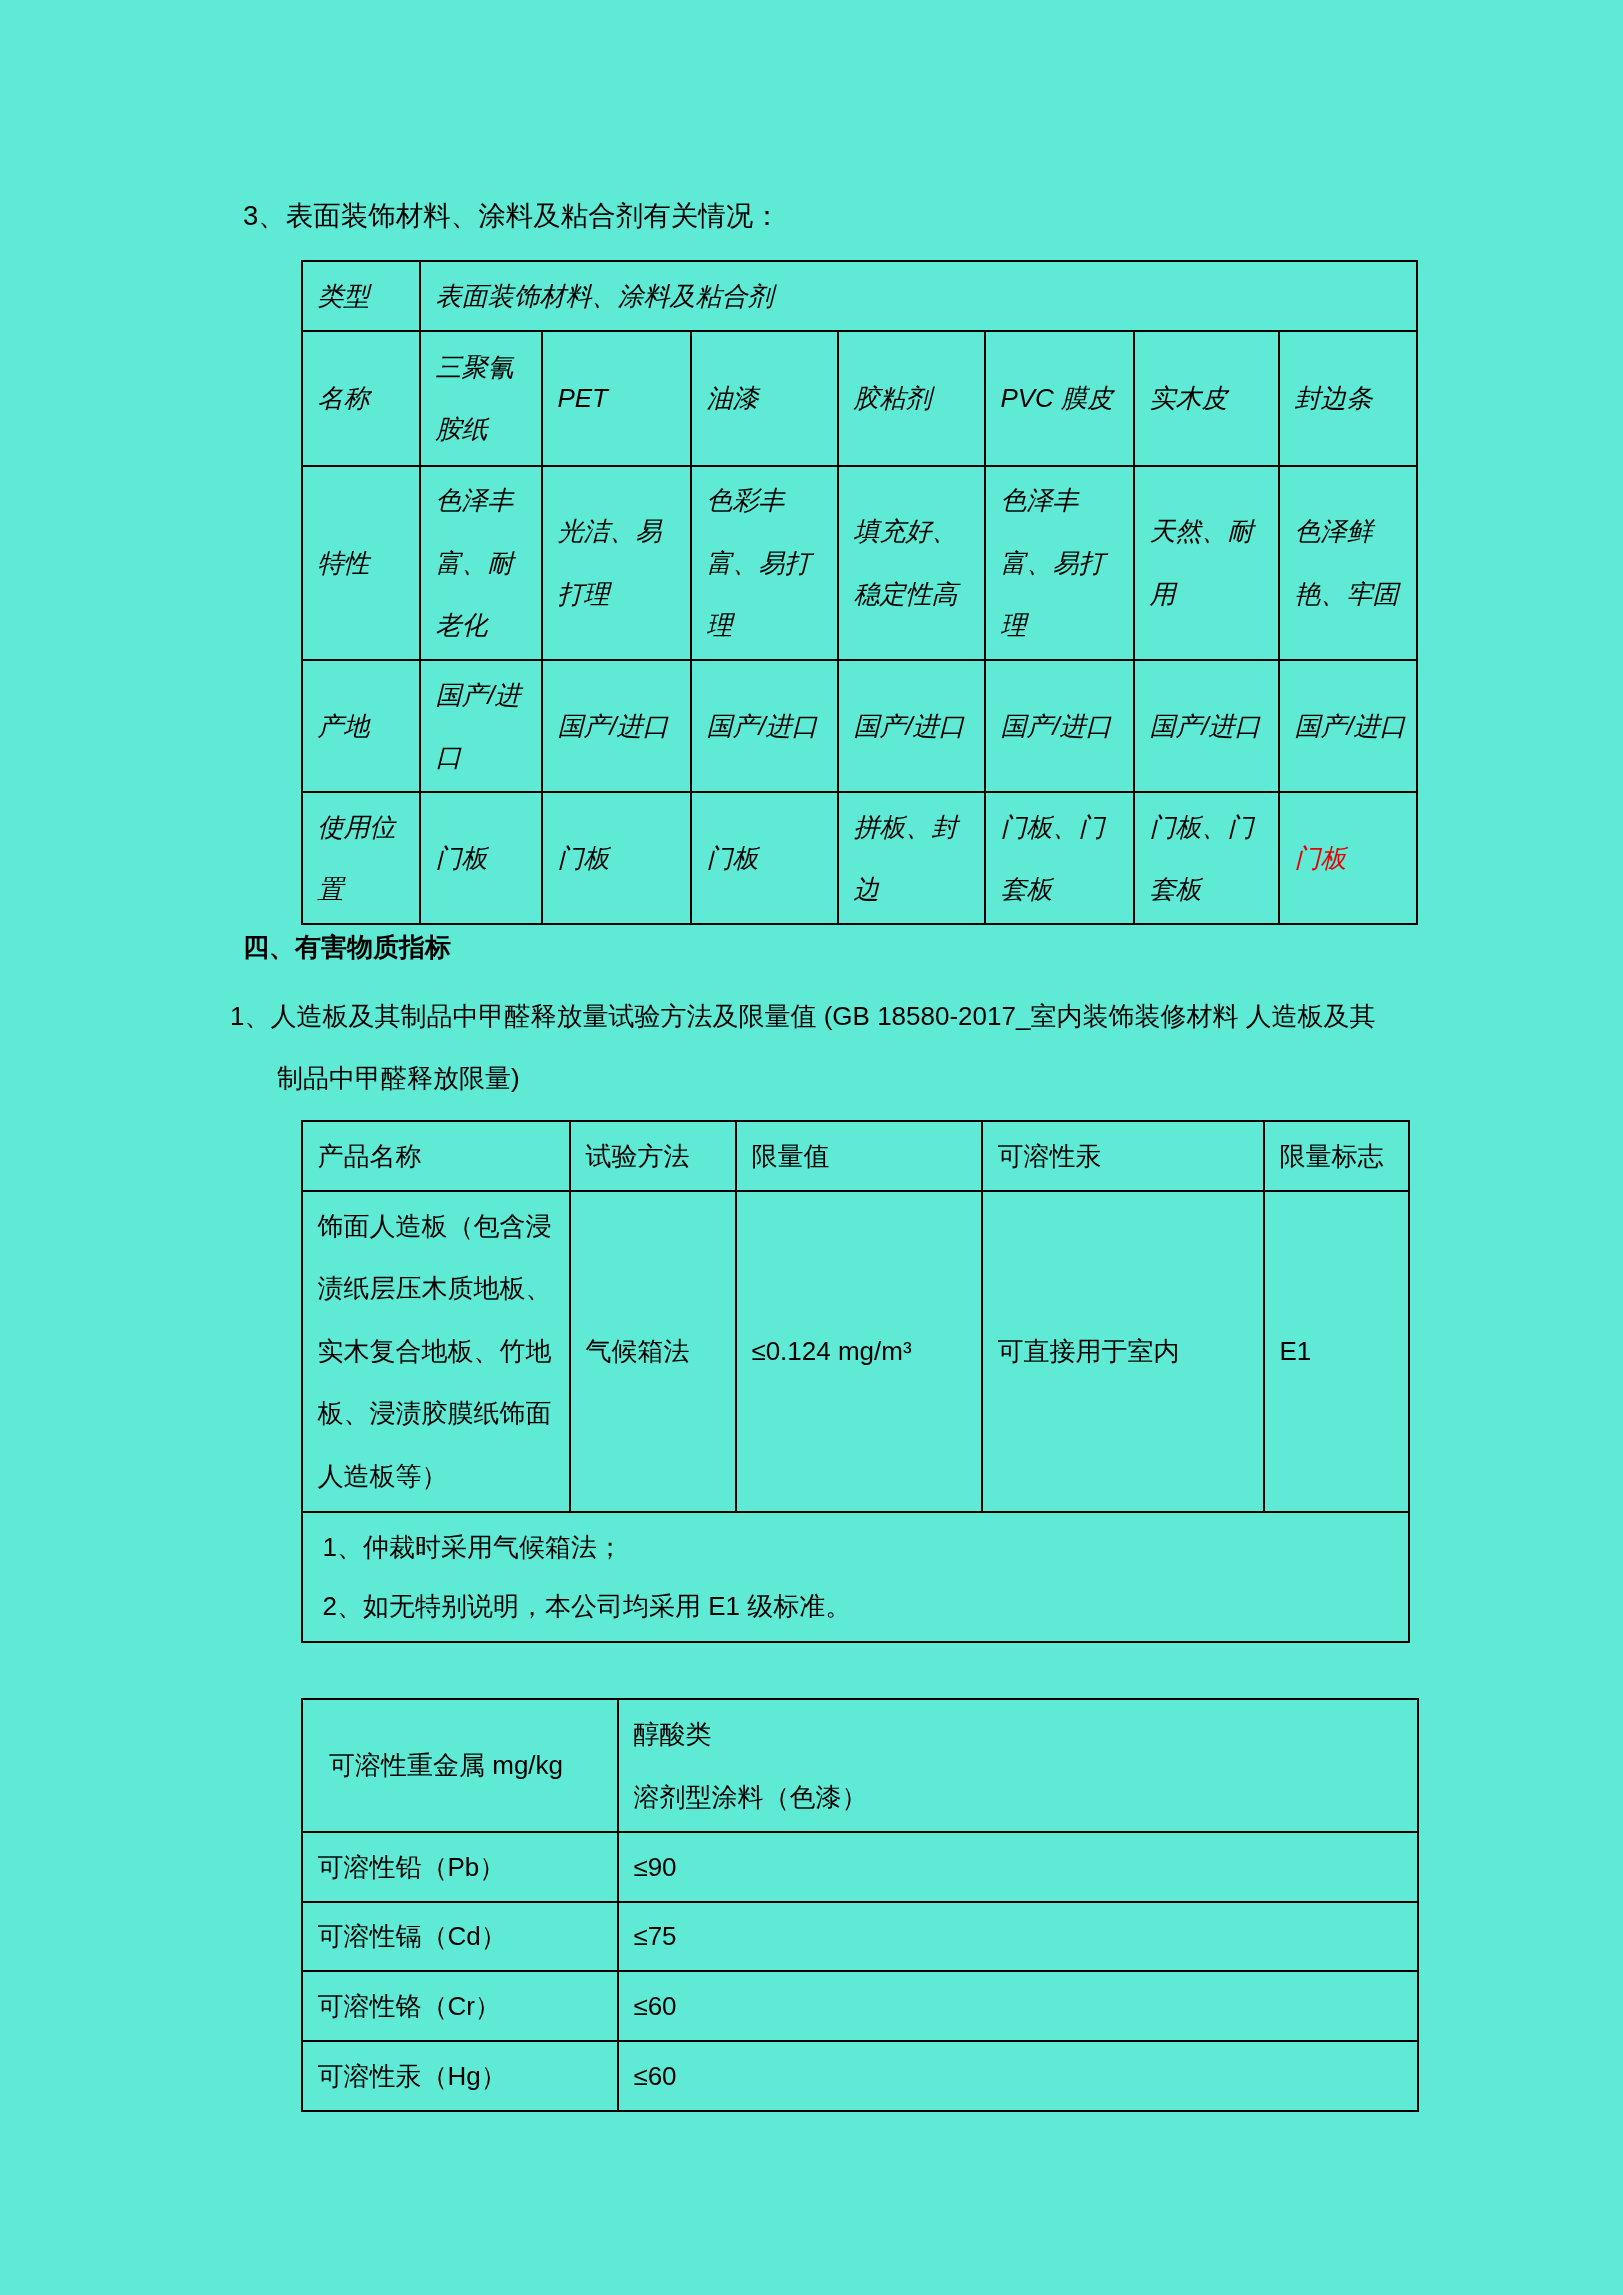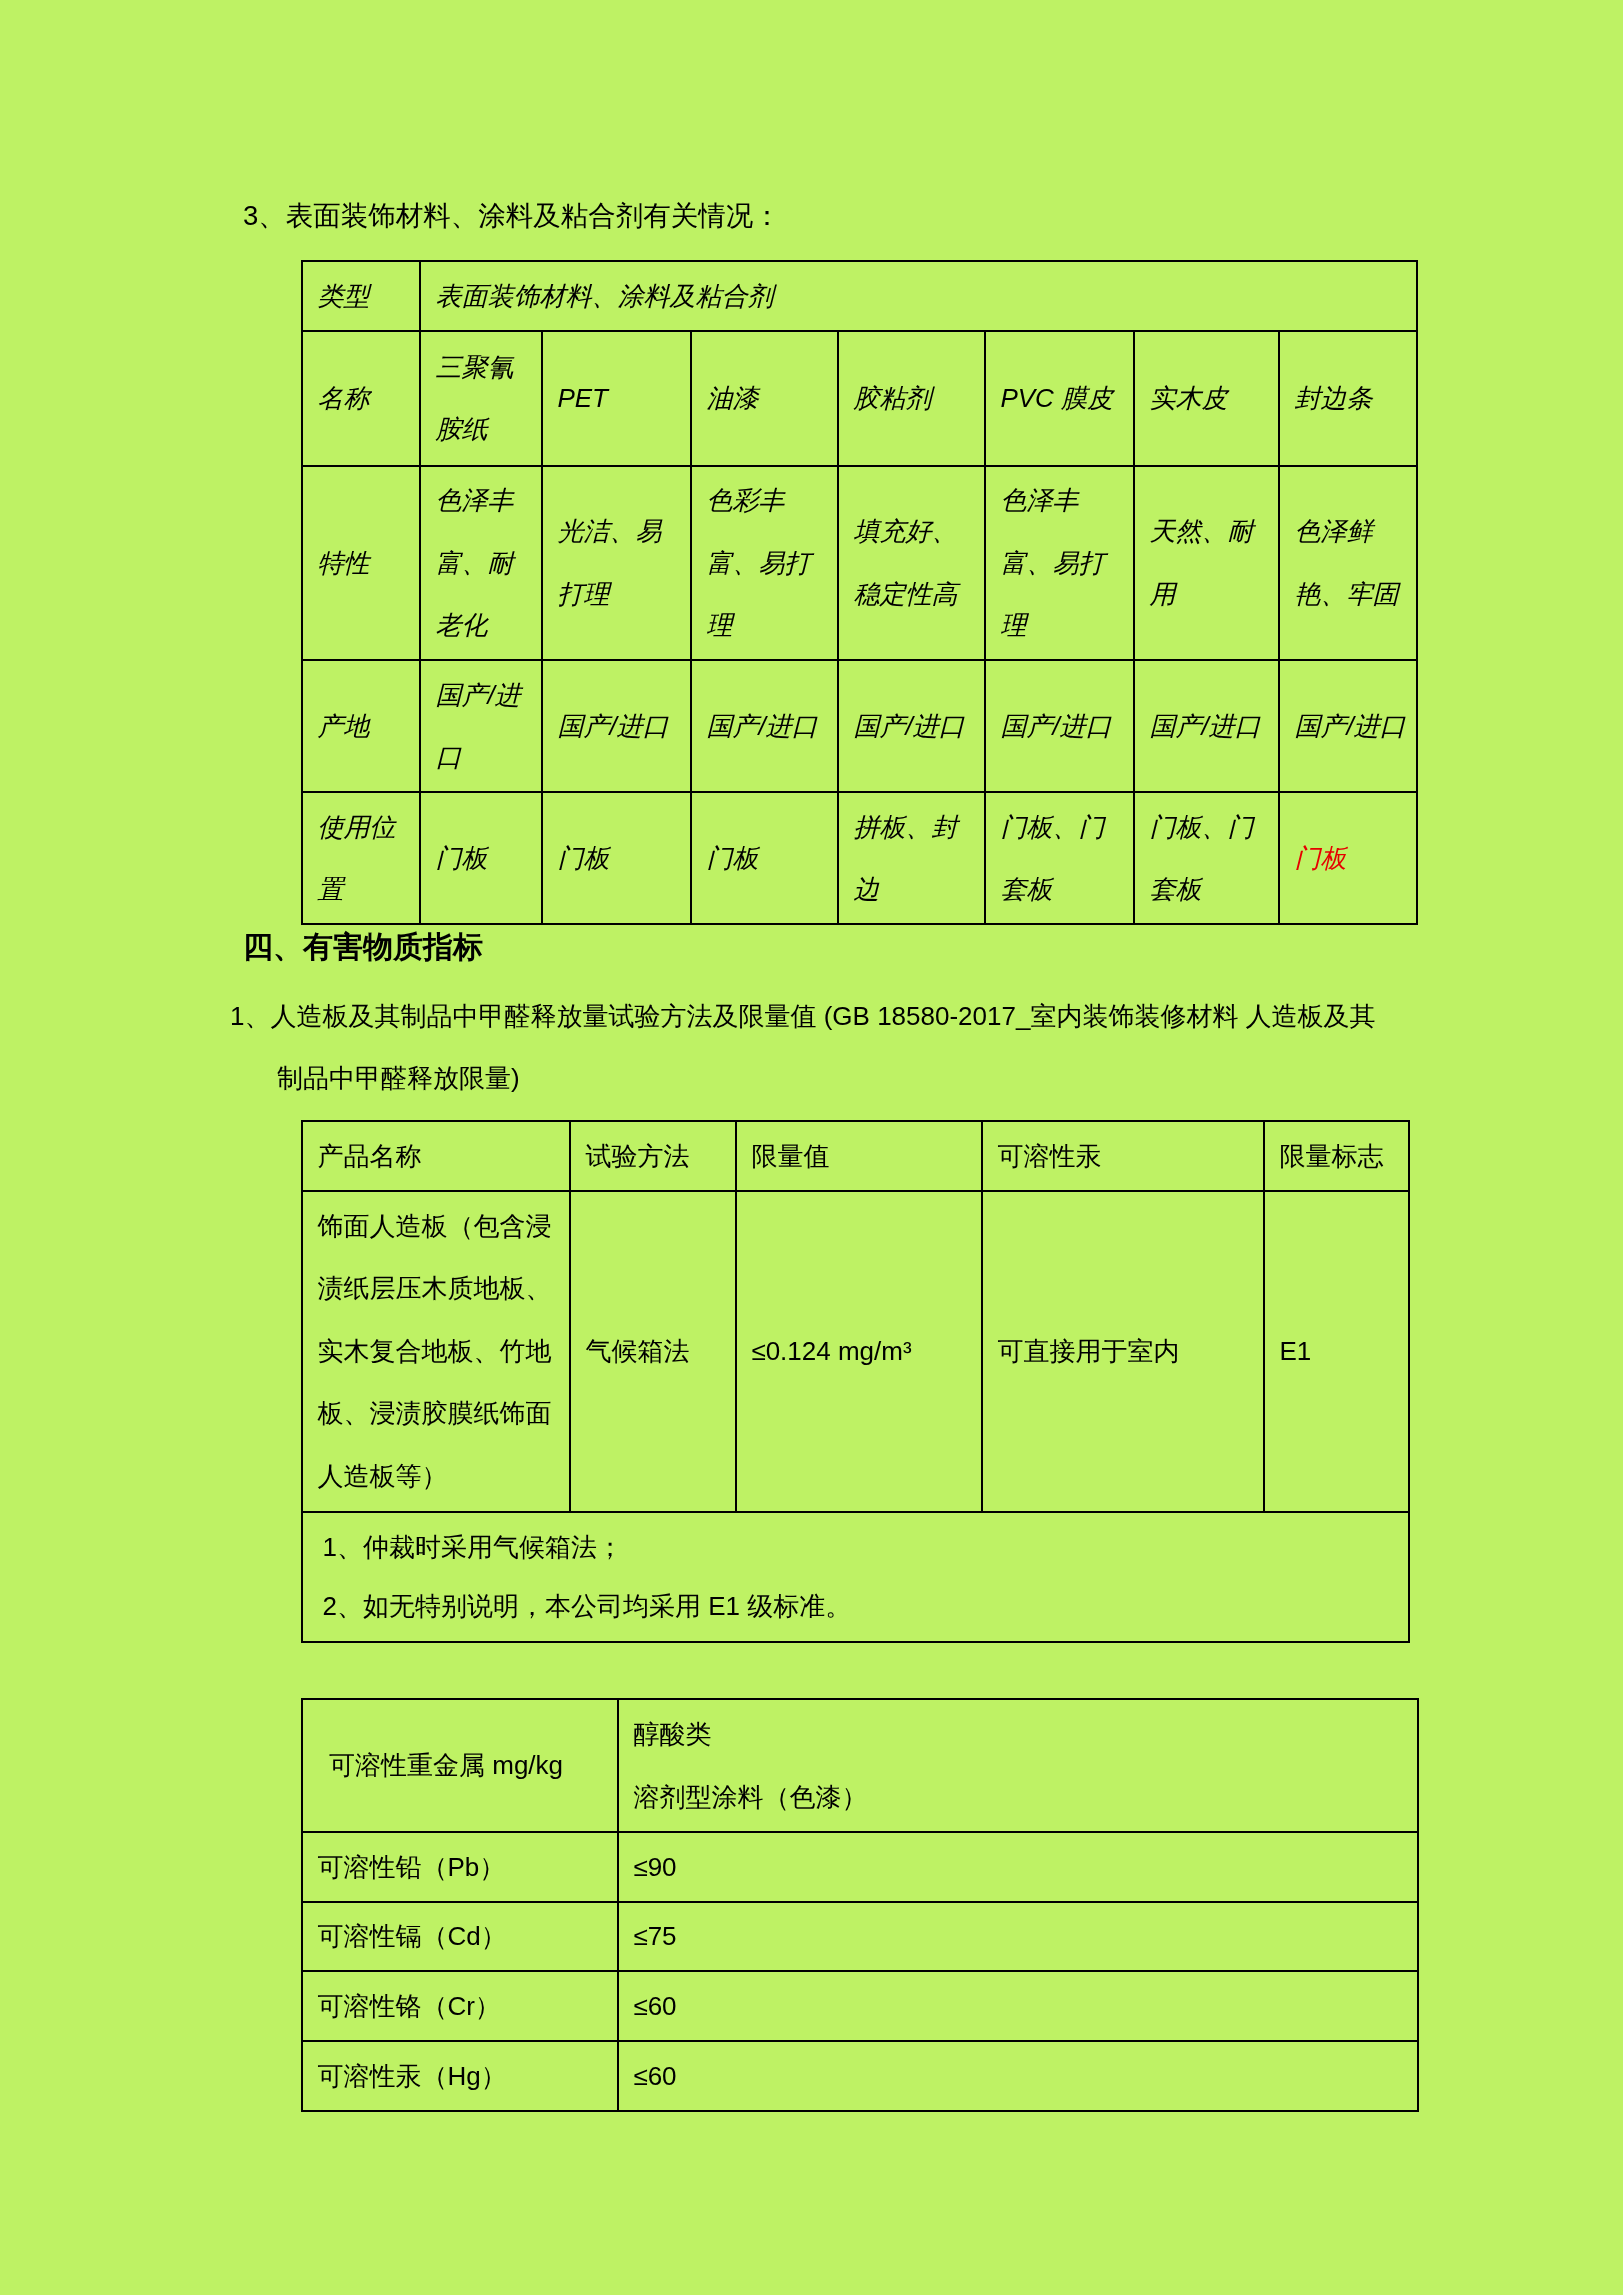--- a/index.html
+++ b/index.html
@@ -1,31 +1,31 @@
 <!DOCTYPE html>
 <html style="font-size:10.5px"><head>
 <meta charset="utf-8">
 <style>
   html,body{margin:0;padding:0;background:#888;}
   .page{
     position:relative;
     width:1623px;height:2295px;
-    background:#bef264;
+    background:#5eead4;
     font-family:"Liberation Sans","DejaVu Sans",sans-serif;
     color:#000;
     overflow:hidden;
   }
   
   .h-num{
     position:absolute;left:243px;top:196px;
     font-size:27.5px;line-height:39px;white-space:nowrap;
   }
   .h-sec{
     position:absolute;left:243px;top:921px;
-    font-size:30px;line-height:52px;font-weight:bold;white-space:nowrap;
+    font-size:26px;line-height:52px;font-weight:bold;white-space:nowrap;
   }
   .para{position:absolute;font-size:26px;line-height:62px;}
   .p1{left:230px;top:985px;width:1283px;}
   .p1 .line2{margin-left:47px;}
   .p2{left:230px;top:1644px;width:1283px;white-space:nowrap;}
   
   table.t{
     position:absolute;border-collapse:collapse;table-layout:fixed;
   }
   table.t td{

